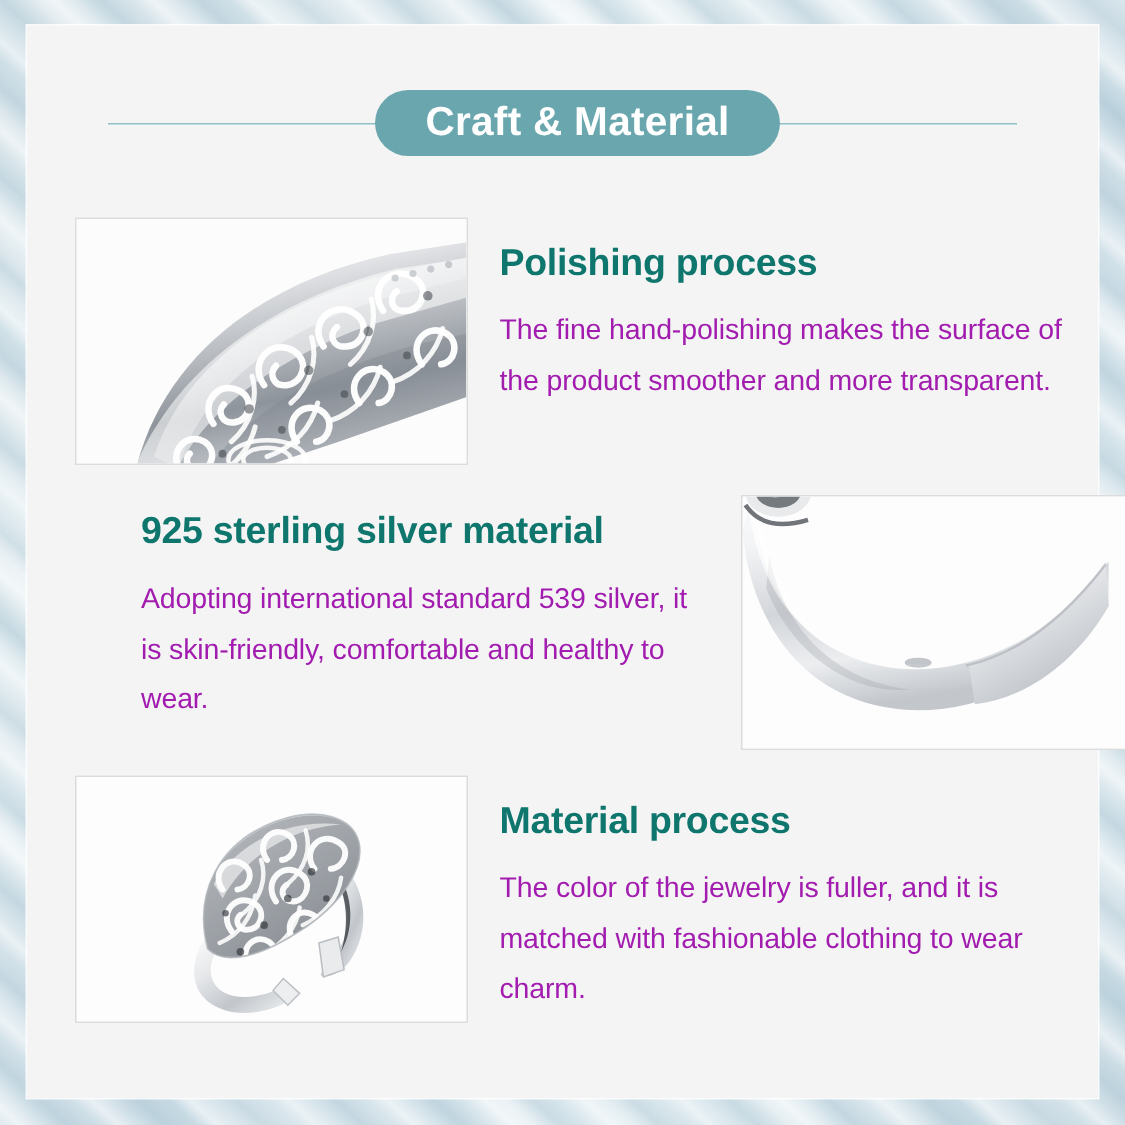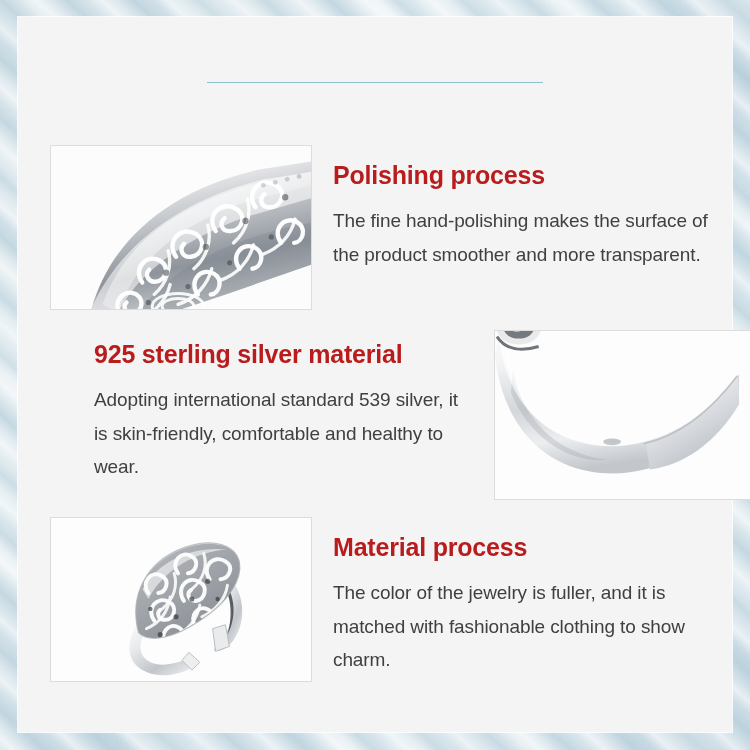--- a/index.html
+++ b/index.html
@@ -103,28 +103,28 @@
     flex: 0 0 auto;
   }
   .photo-frame.small { width: 262px; height: 165px; }
   .photo-frame.mid   { width: 260px; height: 170px; }
 
   .text-col { flex: 1 1 auto; }
 
   .sec-title {
     font-size: 25px;
     font-weight: bold;
-    color: #b91c1c;
+    color: #0f766e;
     line-height: 1.15;
     margin: 0 0 14px 0;
     letter-spacing: -0.2px;
   }
   .sec-body {
     font-size: 19px;
-    color: #404040;
+    color: #a21caf;
     line-height: 1.78;
     margin: 0;
     letter-spacing: -0.1px;
   }
 
   
   .row.r1 .photo-frame { margin-right: 21px; }
   .row.r1 .text-col    { padding-top: 16px; }
 
   
@@ -139,20 +139,21 @@
   .photo-svg { display: block; width: 100%; height: 100%; }
 </style>
 </head>
 <body>
 
 <div class="page">
   <div class="card">
 
     <div class="title-row">
       <div class="title-rule left"></div>
+      <div class="title-pill">Craft &amp; Material</div>
       <div class="title-rule right"></div>
     </div>
 
     <div class="row r1">
 
       <div class="photo-frame small">
         <svg class="photo-svg" viewBox="0 0 262 165" preserveAspectRatio="xMidYMid slice">
           <defs>
             <linearGradient id="bandG1" x1="0" y1="0" x2="0.3" y2="1">
               <stop offset="0%" stop-color="#fdfdfd"></stop>
@@ -379,18 +380,18 @@
             <path d="M92 72 C 108 44, 142 28, 178 32 C 146 34, 114 52, 98 82 Z" fill="#ffffff" opacity="0.55"></path>
           </g>
 
           <path d="M88 116 C 78 78, 96 44, 134 30 C 164 19, 186 28, 190 44
                    C 194 62, 178 86, 150 104 C 126 120, 100 128, 88 116 Z" fill="none" stroke="#aeb3b8" stroke-width="1.2" opacity="0.8"></path>
         </svg>
       </div>
 
       <div class="text-col">
         <h2 class="sec-title">Material process</h2>
-        <p class="sec-body">The color of the jewelry is fuller, and it is matched with fashionable clothing to show charm.</p>
+        <p class="sec-body">The color of the jewelry is fuller, and it is matched with fashionable clothing to wear charm.</p>
       </div>
     </div>
 
   </div>
 </div>
 
 </body></html>

